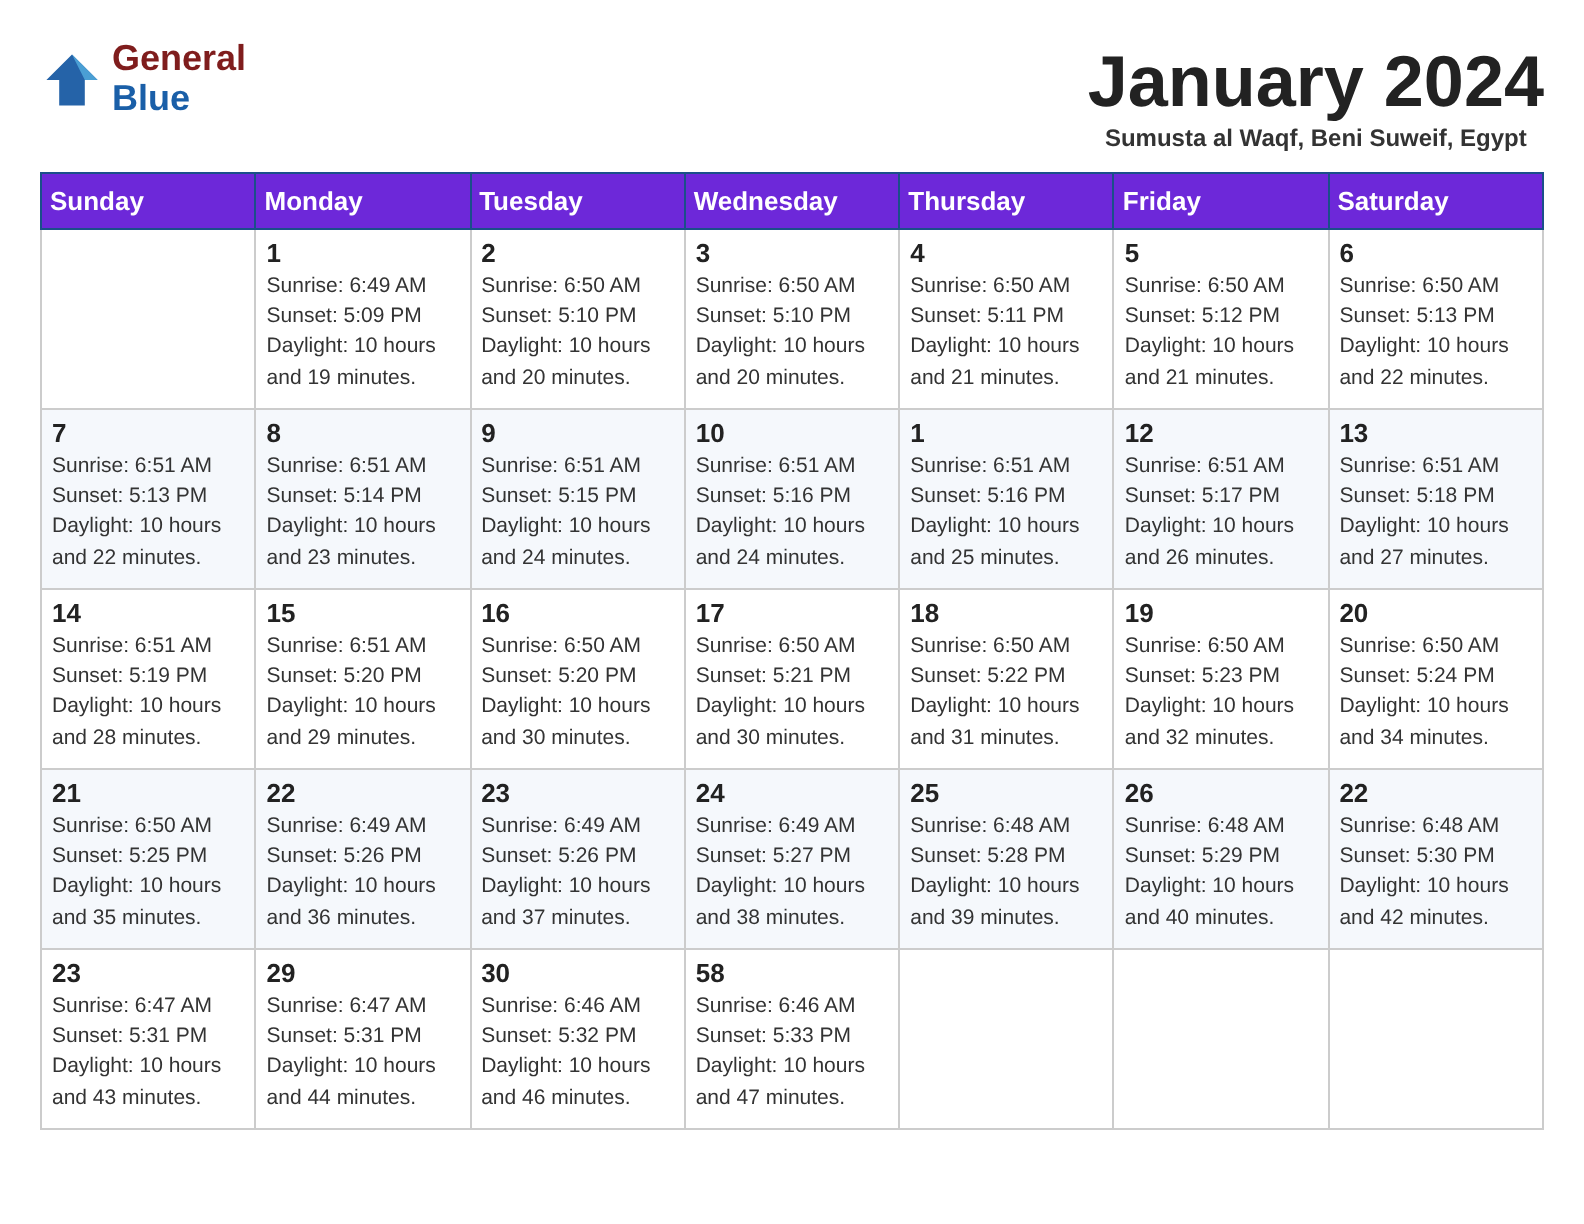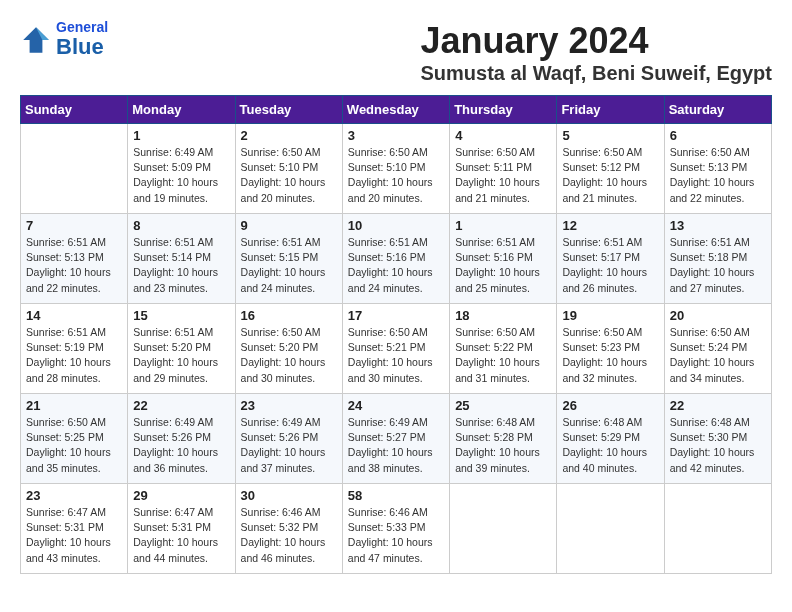--- a/index.html
+++ b/index.html
@@ -20,53 +20,53 @@
       display: flex;
       align-items: center;
       gap: 4px;
     }
     .logo-text {
       display: flex;
       flex-direction: column;
       line-height: 1.1;
     }
     .logo-general {
-      font-size: 14px;
-      font-weight: bold;
-      color: #1d4ed8;
+      font-size: 18px;
+      font-weight: bold;
+      color: #7f1d1d;
     }
     .logo-blue {
-      font-size: 22px;
+      font-size: 18px;
       font-weight: bold;
       color: #1a5fa8;
     }
     .logo-icon {
       width: 32px;
       height: 32px;
     }
     .title-block {
-      text-align: left;
+      text-align: center;
     }
     .month-title {
       font-size: 36px;
       font-weight: bold;
       color: #222;
     }
     .location-title {
-      font-size: 20px;
+      font-size: 12px;
       color: #333;
       font-weight: bold;
     }
     table {
       width: 100%;
       border-collapse: collapse;
       font-size: 11px;
     }
     th {
-      background-color: #4c1d95;
+      background-color: #6d28d9;
       color: #fff;
       padding: 6px 4px;
       text-align: left;
       font-size: 13px;
       border: 1px solid #1a4f8a;
     }
     td {
       border: 1px solid #ccc;
       vertical-align: top;
       padding: 4px 5px;

